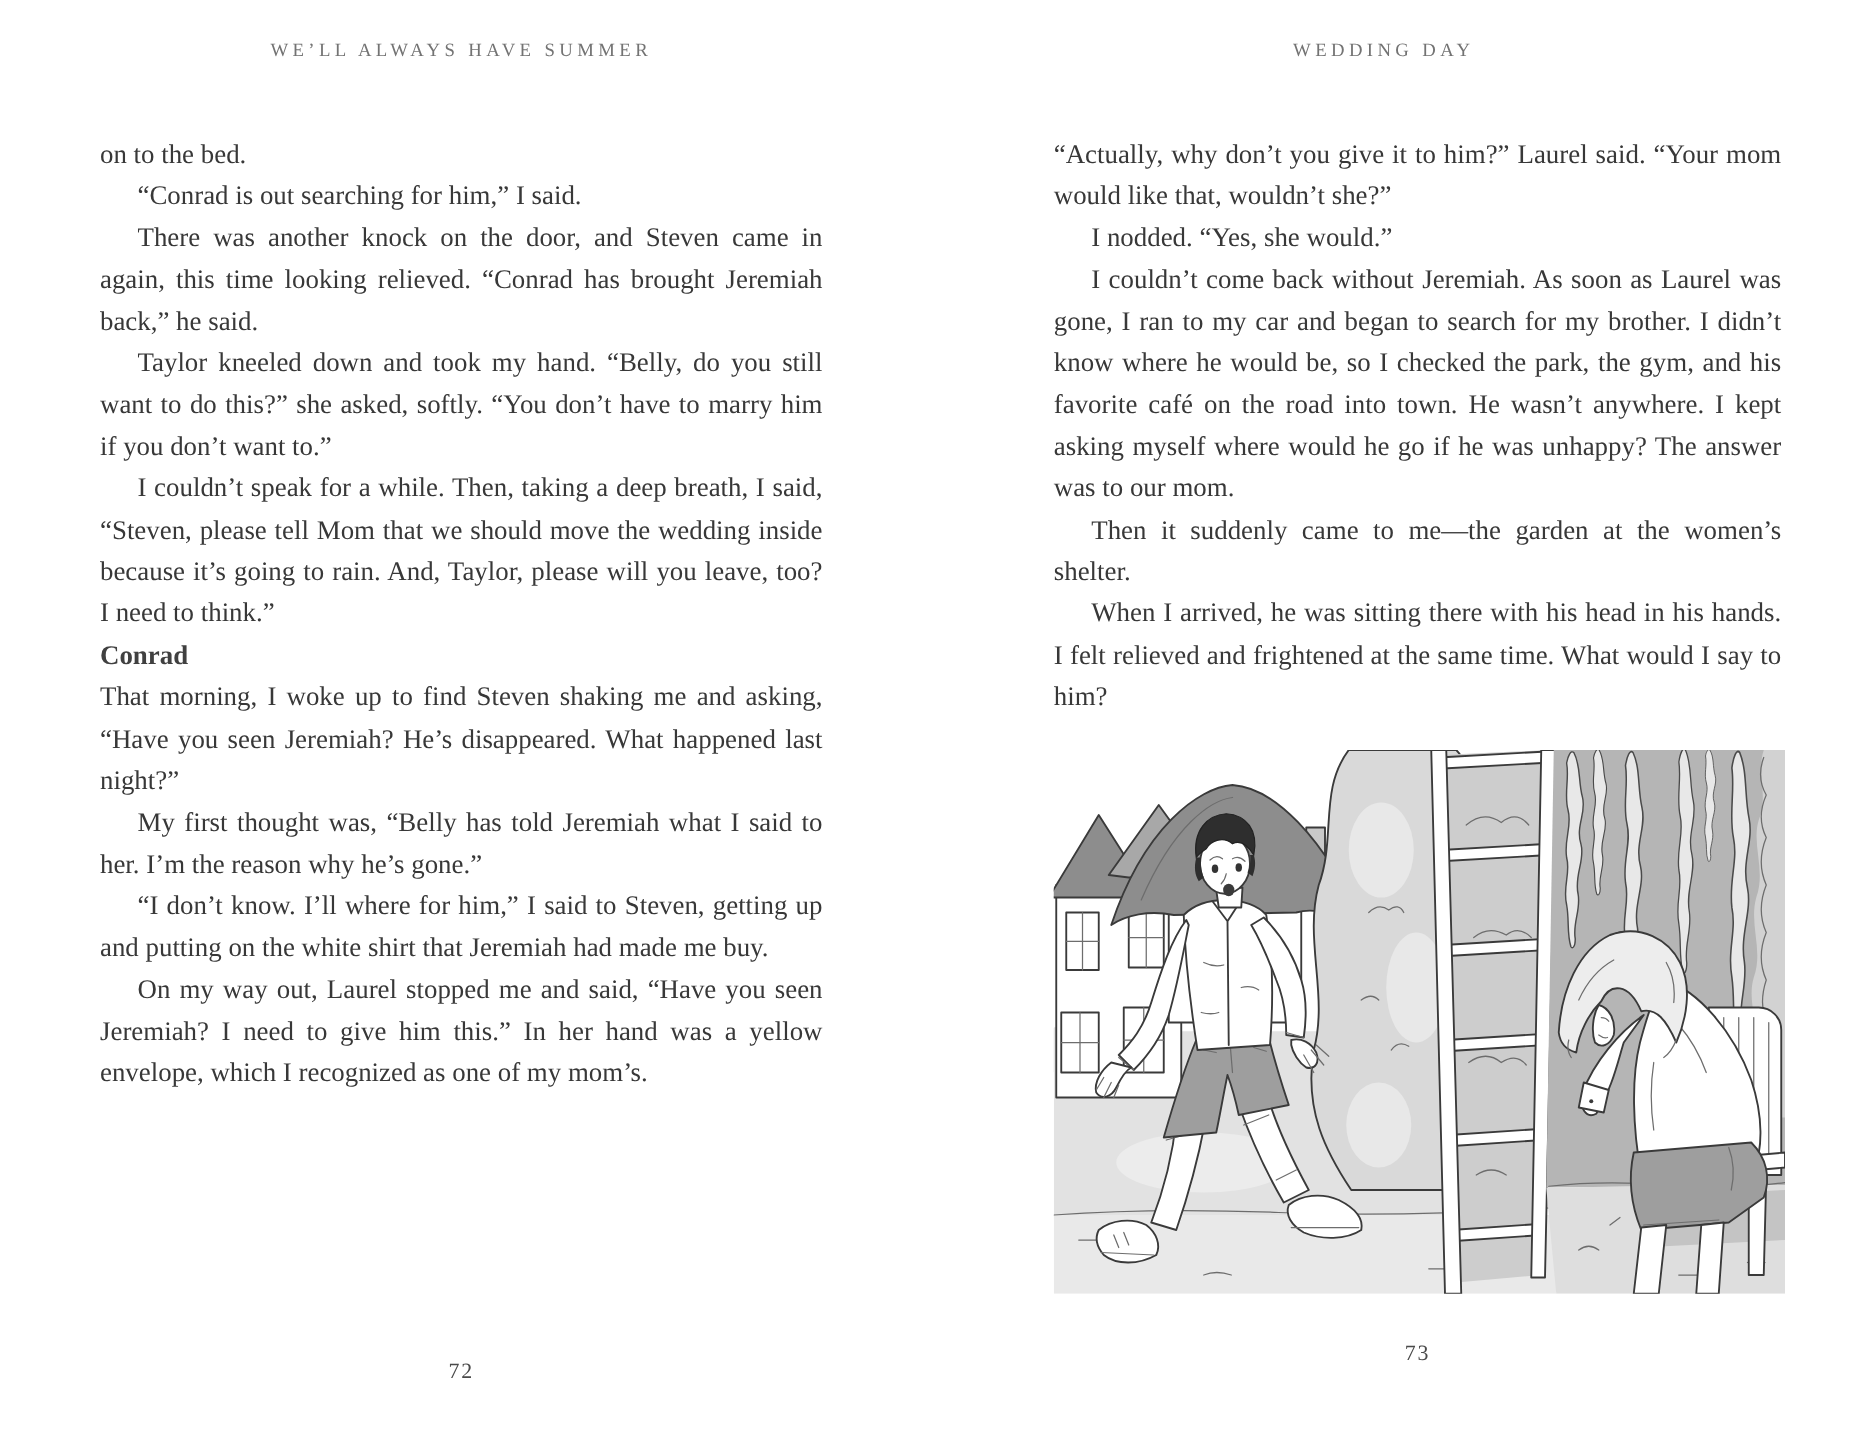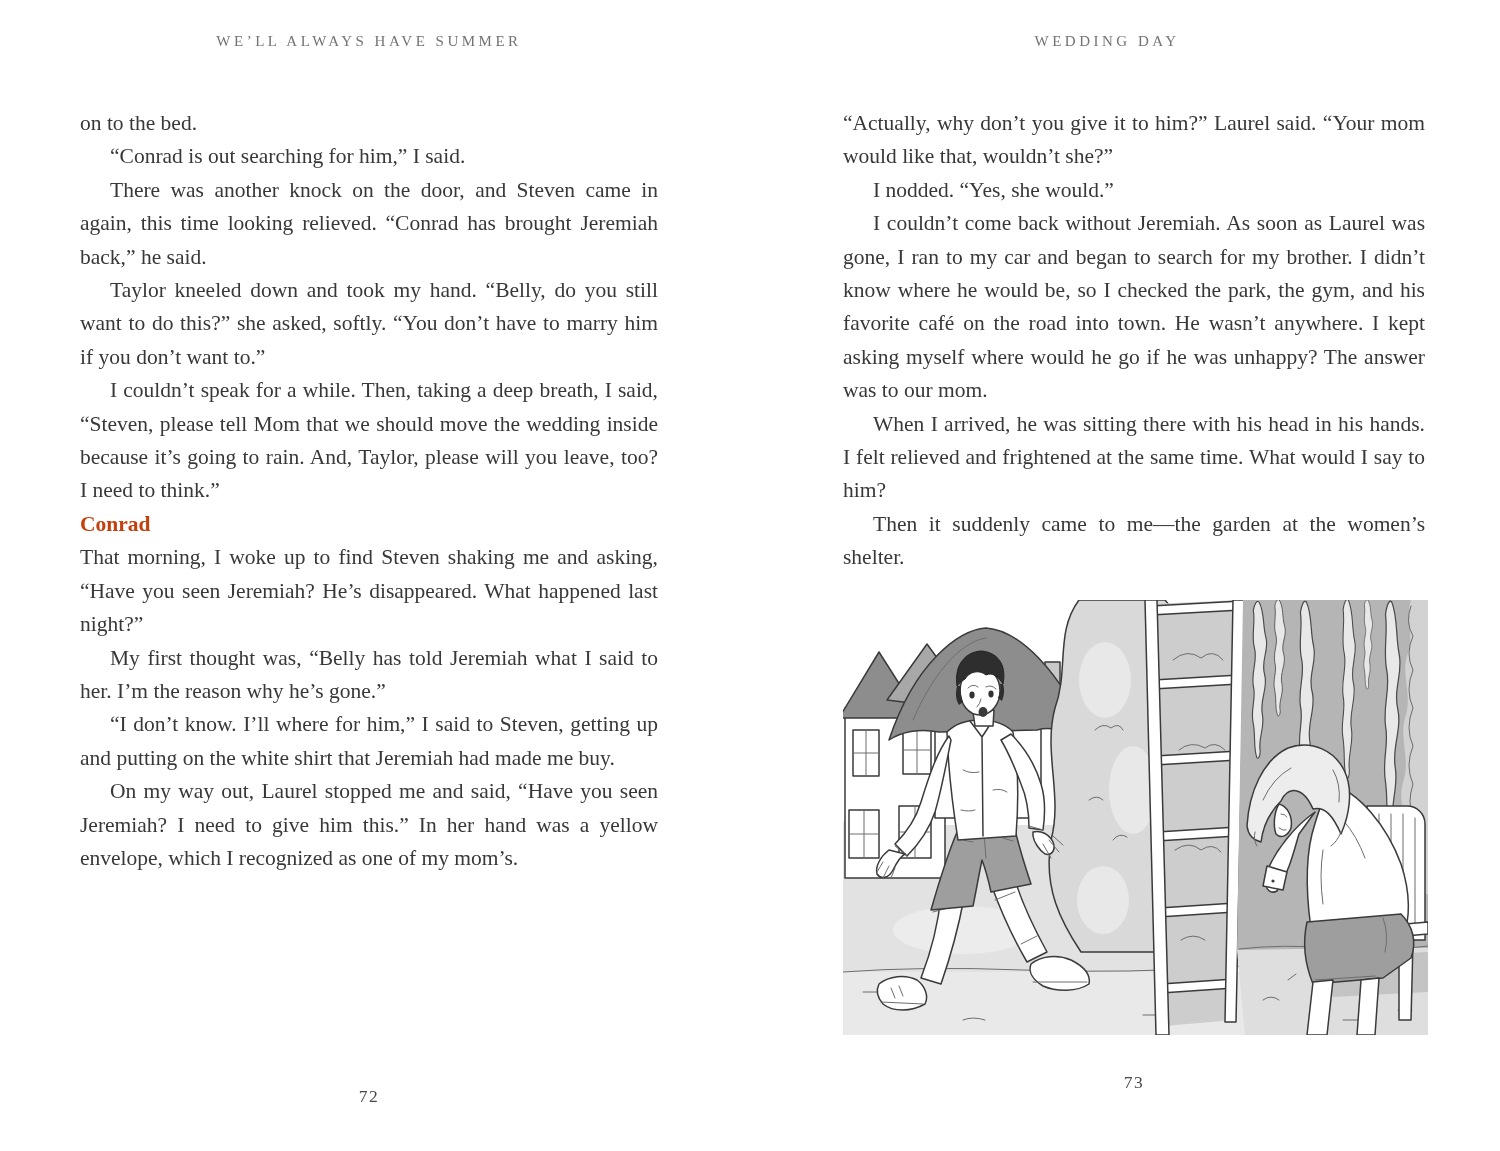--- a/index.html
+++ b/index.html
@@ -10,21 +10,21 @@
        font-size:15px;letter-spacing:3.5px;color:#737373;white-space:nowrap;}
   .running-head.left{left:80px;width:578px;}
   .running-head.right{left:816px;width:582px;font-family:Liberation Serif, serif;}
   .text-block{position:absolute;top:91px;font-size:21.5px;line-height:33.4px;
        text-align:justify;color:#383838;margin-top:16px;}
   .text-block.left{left:80px;width:578px;}
   .text-block.right{left:843px;width:582px;}
   .text-block p{margin:0;}
   .text-block p.indent{text-indent:30px;}
   .section-heading{margin:0;margin-top:33px;font-weight:bold;font-size:21.5px;
-       line-height:33.4px;color:#c2410c;text-align:left;}
+       line-height:33.4px;color:#404040;text-align:left;}
   .page-number{position:absolute;top:1072px;text-align:center;font-size:17.5px;
        letter-spacing:1.5px;color:#4a4a4a;}
   .page-number.left{left:80px;width:578px;margin-top:14px;}
   .page-number.right{left:843px;width:582px;}
   .illustration{position:absolute;left:843px;top:600px;width:585px;height:435px;}
   .illustration svg{display:block;width:100%;height:100%;}
   .ln{stroke:var(--ink,#3a3a3a);stroke-width:1.5;fill:none;stroke-linecap:round;stroke-linejoin:round;}
   .ln-thin{stroke:#6d6d6d;stroke-width:1;fill:none;stroke-linecap:round;}
   .fill-ln{stroke:var(--ink,#3a3a3a);stroke-width:1.5;stroke-linejoin:round;}
 </style>
@@ -49,22 +49,22 @@
   </div>
 
   <div class="page-number left">72</div>
 
   <div class="running-head right">WEDDING DAY</div>
 
   <div class="text-block right">
     <p>“Actually, why don’t you give it to him?” Laurel said. “Your mom would like that, wouldn’t she?”</p>
     <p class="indent">I nodded. “Yes, she would.”</p>
     <p class="indent">I couldn’t come back without Jeremiah. As soon as Laurel was gone, I ran to my car and began to search for my brother. I didn’t know where he would be, so I checked the park, the gym, and his favorite café on the road into town. He wasn’t anywhere. I kept asking myself where would he go if he was unhappy? The answer was to our mom.</p>
+    <p class="indent">Then it suddenly came to me—the garden at the women’s shelter.</p>
     <p class="indent">When I arrived, he was sitting there with his head in his hands. I felt relieved and frightened at the same time. What would I say to him?</p>
-    <p class="indent">Then it suddenly came to me—the garden at the women’s shelter.</p>
   </div>
 
   <div class="illustration">
     <svg viewBox="0 0 585 435" role="img" aria-label="Black-and-white illustration: a worried young man in a white shirt and gray shorts strides through a garden past peaked-roof houses and a tall hedge, while another person sits on a white bench beneath hanging wisteria with head in hands.">
       <defs>
         <path id="strand" d="M7,0 C12,10 10,22 13,34 C16,46 8,56 12,70 C15,82 7,94 10,108 C12,120 6,130 8,142 C8,148 6,150 5,148 C2,138 4,128 2,116 C-1,102 5,92 2,80 C0,66 6,56 3,44 C0,32 4,20 2,8 C3,2 5,-2 7,0 Z"></path>
       </defs>
 
       <g>
         <rect x="0" y="225" width="340" height="150" fill="var(--bush_back,#e2e2e2)"></rect>

